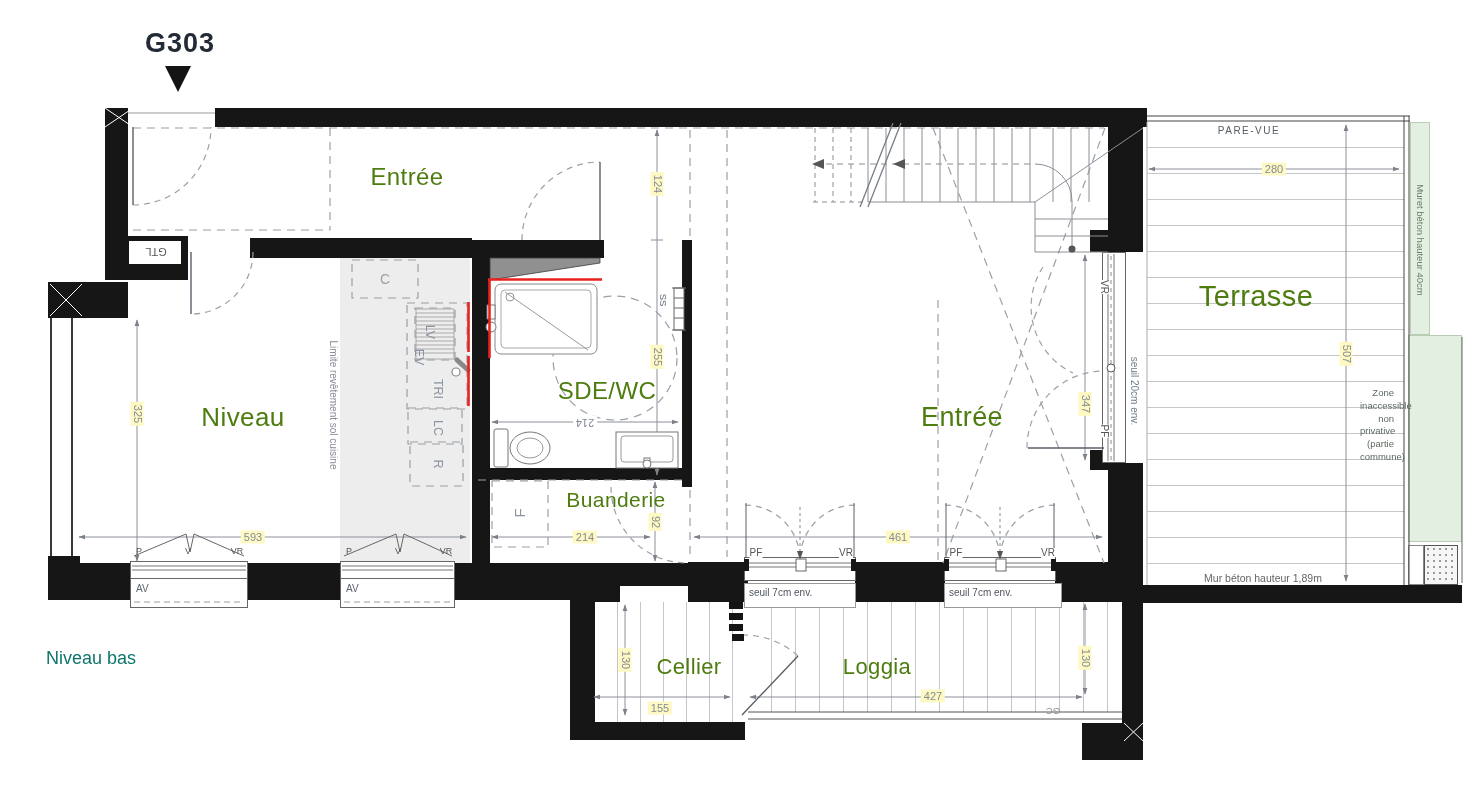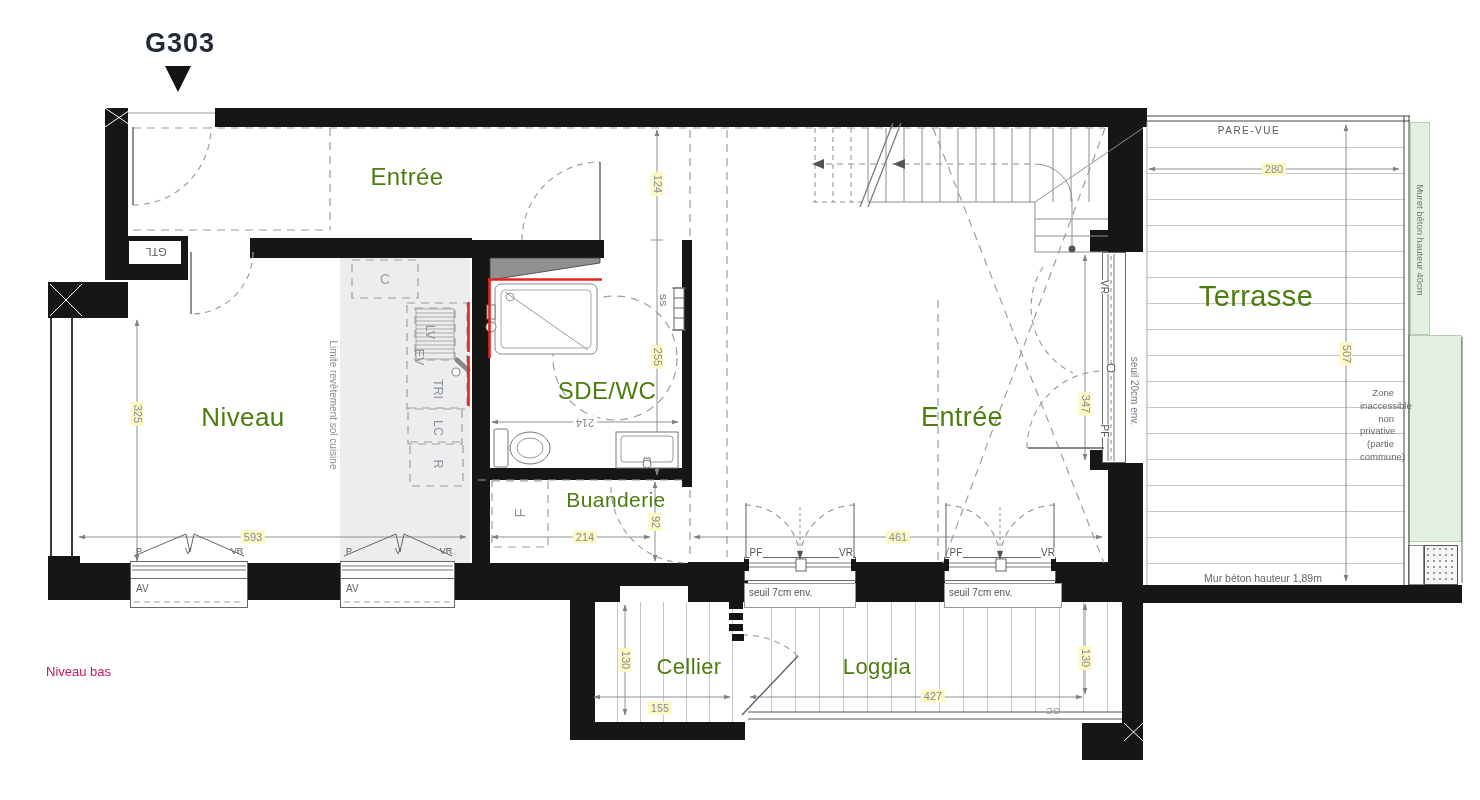--- a/index.html
+++ b/index.html
@@ -229,21 +229,21 @@
 
     <g stroke="#fff" stroke-width="1">
       <path d="M105,108 L133,127 M133,108 L105,127"></path>
       <path d="M50,284 L82,316 M82,284 L50,316"></path>
       <path d="M1124,723 L1143,741 M1143,723 L1124,741"></path>
     </g>
   </svg>
 
   <div class="lbl" style="left:145px;top:30px;font-size:27px;font-weight:bold;color:#222a35;letter-spacing:1px;">G303</div>
   <div class="abs" style="left:165px;top:66px;width:0;height:0;border-left:13px solid transparent;border-right:13px solid transparent;border-top:26px solid #141414;"></div>
-  <div class="lbl" style="left:46px;top:665px;font-size:13px;color:#be185d;">Niveau bas</div>
+  <div class="lbl" style="left:46px;top:649px;font-size:18px;color:#0f766e;">Niveau bas</div>
 
   <div class="lbl room ctr" style="left:407px;top:177px;font-size:24px;">Entrée</div>
   <div class="lbl room ctr" style="left:243px;top:417px;font-size:26px;">Niveau</div>
   <div class="lbl room ctr" style="left:607px;top:391px;font-size:24px;">SDE/WC</div>
   <div class="lbl room ctr" style="left:616px;top:499px;font-size:21px;">Buanderie</div>
   <div class="lbl room ctr" style="left:962px;top:417px;font-size:27px;">Entrée</div>
   <div class="lbl room ctr" style="left:1256px;top:296px;font-size:29px;">Terrasse</div>
   <div class="lbl room ctr" style="left:689px;top:667px;font-size:22px;">Cellier</div>
   <div class="lbl room ctr" style="left:877px;top:667px;font-size:22px;">Loggia</div>
 

